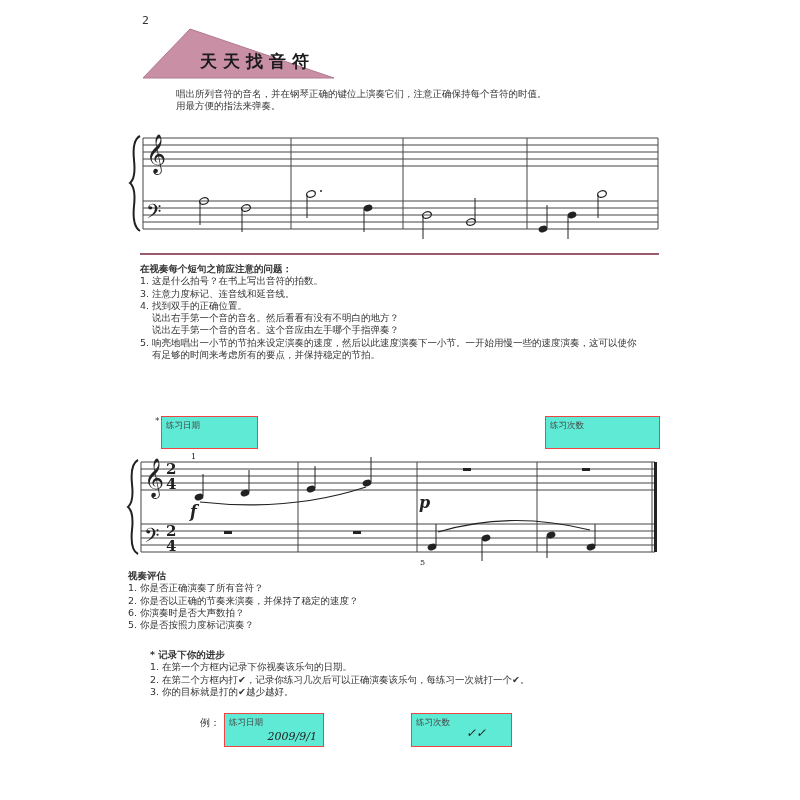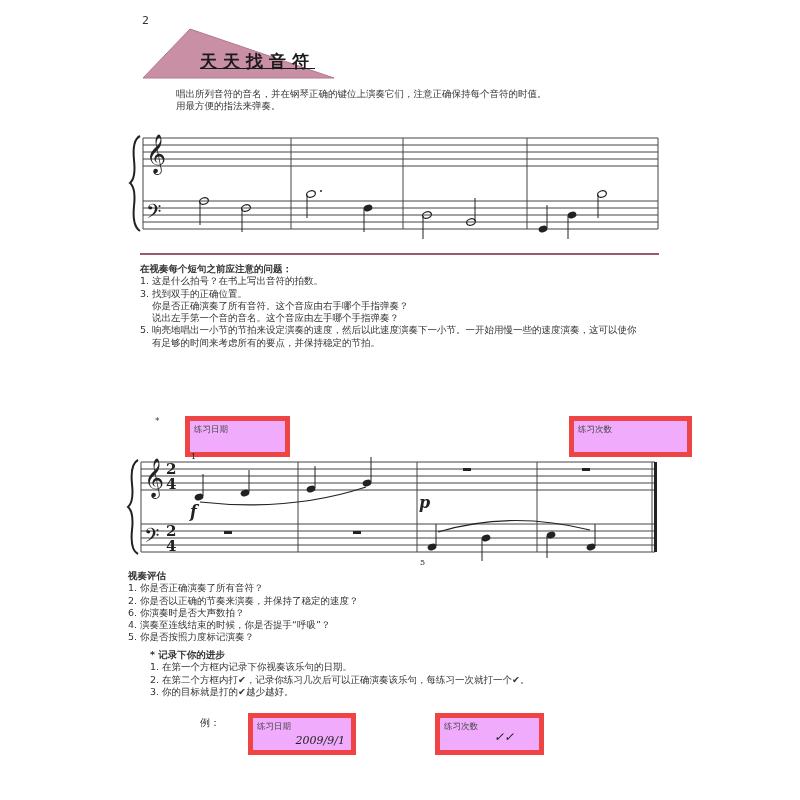--- a/index.html
+++ b/index.html
@@ -1,26 +1,26 @@
 <!DOCTYPE html>
 <html><head>
 <meta charset="utf-8">
 <style>
   html, body { margin:0; padding:0; background:#ffffff; }
   body { width:800px; height:800px; position:relative; overflow:hidden;
          font-family:"DejaVu Sans", sans-serif; color:#2a2a2a; }
   .abs { position:absolute; }
   .page-num { left:142px; top:14px; font-size:11px; color:#333; }
-  .title-text { left:200px; top:50px; font-size:17px; font-weight:bold; letter-spacing:6px; color:#1a1a1a;text-decoration:underline; }
+  .title-text { left:200px; top:50px; font-size:17px; font-weight:bold; letter-spacing:6px; color:#1a1a1a; }
   .intro { left:140px; top:88px; font-size:9.5px; line-height:12px; color:#333;margin-left:36px; }
   .divider { left:140px; top:253px; width:519px; height:2px; background:#9c5a6d; }
   .checklist { left:140px; top:263px; font-size:9.5px; line-height:12.3px; color:#333; width:540px; }
   .checklist .head { font-weight:bold; }
   .checklist .sub { padding-left:12px; }
-  .box { border:5px solid #ef4444; background:#f0abfc;margin-left:24px; }
+  .box { border:1px solid #ef4444; background:#5eead4; }
   .box-label { position:absolute; left:4px; top:3px; font-size:8.5px; color:#444; }
   .asterisk { font-size:9px; color:#333; }
   .eval { left:128px; top:570px; font-size:9.5px; line-height:12.3px; color:#333; }
   .eval .head { font-weight:bold; }
   .progress { left:150px; top:649px; font-size:9.5px; line-height:12.3px; color:#333; }
   .progress .head { font-weight:bold; }
   .ex-label { left:200px; top:716px; font-size:10px; color:#333; }
   .hand { font-family:"DejaVu Serif", serif; font-style:italic; font-size:11px; color:#222; position:absolute; }
   svg text { font-family:"DejaVu Serif", serif; }
 </style>
@@ -91,22 +91,23 @@
     <line x1="568" y1="216" x2="568" y2="239"></line>
     <line x1="598" y1="195" x2="598" y2="218"></line>
   </g>
 </svg>
 
 <div class="abs divider"></div>
 
 <div class="abs checklist">
   <div class="head">在视奏每个短句之前应注意的问题：</div>
   <div>1. 这是什么拍号？在书上写出音符的拍数。</div>
-  <div>3. 找到双手的正确位置。</div>
-  <div class="sub">你是否正确演奏了所有音符。这个音应由右手哪个手指弹奏？</div>
+  <div>3. 注意力度标记、连音线和延音线。</div>
+  <div>4. 找到双手的正确位置。</div>
+  <div class="sub">说出右手第一个音的音名。然后看看有没有不明白的地方？</div>
   <div class="sub">说出左手第一个音的音名。这个音应由左手哪个手指弹奏？</div>
   <div>5. 响亮地唱出一小节的节拍来设定演奏的速度，然后以此速度演奏下一小节。一开始用慢一些的速度演奏，这可以使你</div>
   <div class="sub">有足够的时间来考虑所有的要点，并保持稳定的节拍。</div>
 </div>
 
 <span class="abs asterisk" style="left:155px;top:416px;">*</span>
 <div class="abs box" style="left:161px;top:416px;width:95px;height:31px;">
   <span class="box-label">练习日期</span>
 </div>
 <div class="abs box" style="left:545px;top:416px;width:113px;height:31px;">
@@ -179,21 +180,20 @@
   <path d="M200,502 Q290,512 366,487" fill="none" stroke="#222" stroke-width="1.2"></path>
   <path d="M438,532 Q510,510 590,530" fill="none" stroke="#222" stroke-width="1.2"></path>
   </g>
 </svg>
 
 <div class="abs eval">
   <div class="head">视奏评估</div>
   <div>1. 你是否正确演奏了所有音符？</div>
   <div>2. 你是否以正确的节奏来演奏，并保持了稳定的速度？</div>
   <div>6. 你演奏时是否大声数拍？</div>
-  <div>4. 演奏至连线结束的时候，你是否提手“呼吸”？</div>
   <div>5. 你是否按照力度标记演奏？</div>
 </div>
 
 <div class="abs progress">
   <div class="head">* 记录下你的进步</div>
   <div>1. 在第一个方框内记录下你视奏该乐句的日期。</div>
   <div>2. 在第二个方框内打✔，记录你练习几次后可以正确演奏该乐句，每练习一次就打一个✔。</div>
   <div>3. 你的目标就是打的✔越少越好。</div>
 </div>
 

